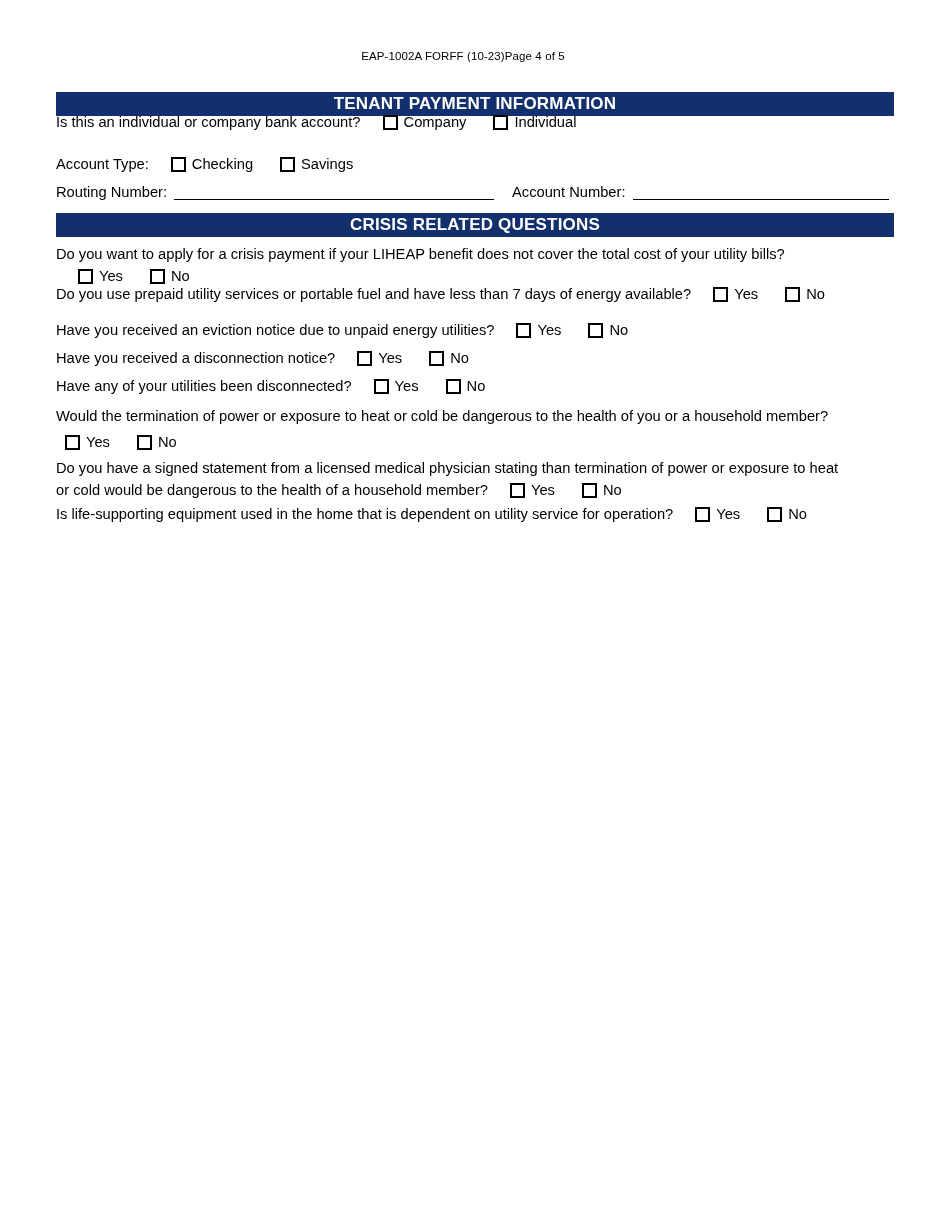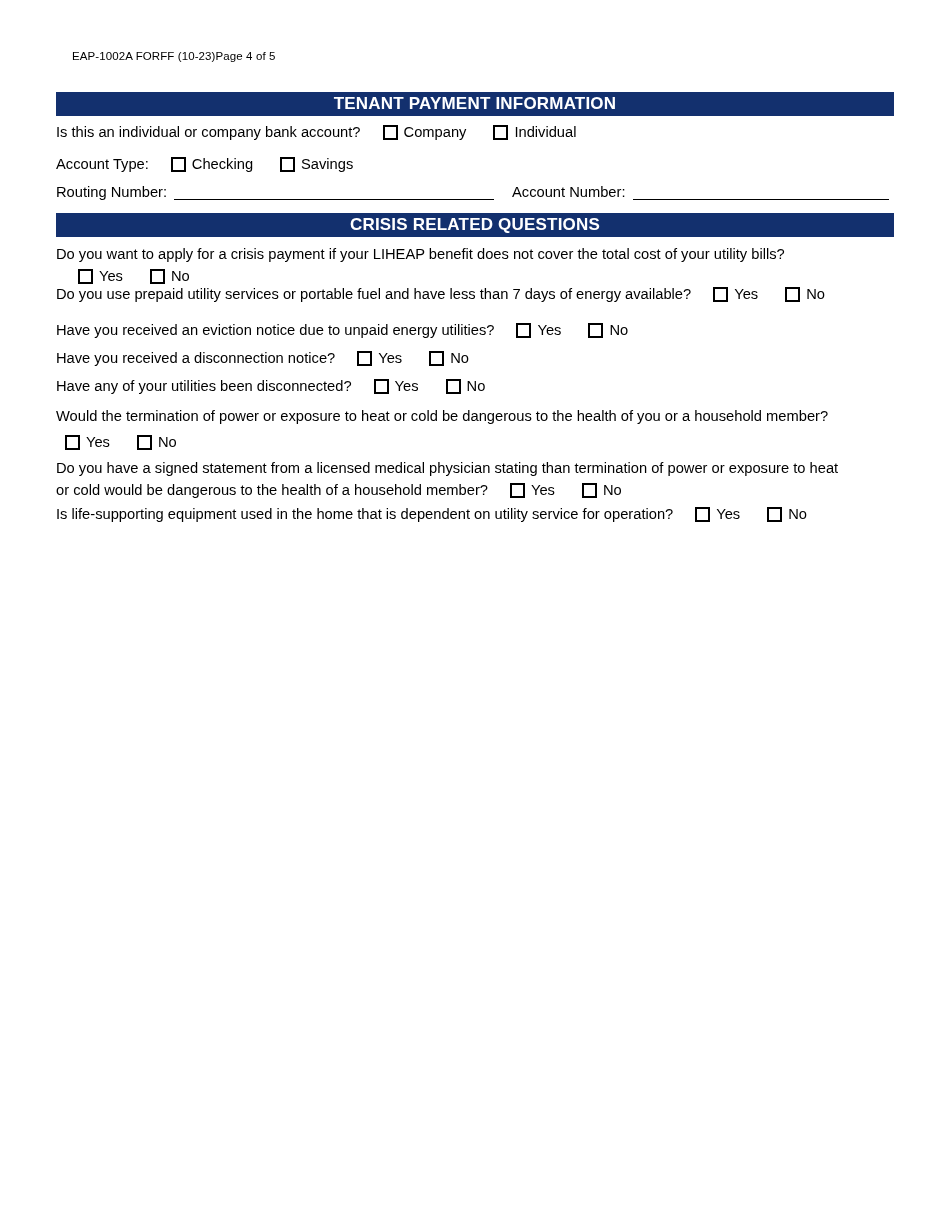--- a/index.html
+++ b/index.html
@@ -20,25 +20,25 @@
     position: absolute;
     left: 0; top: 0;
     width: 950px;
     height: 1230px;
     overflow: hidden;
   }
 
   
   .meta-row {
     position: absolute;
-    left: 72px;
+    left: 44px;
     top: 50px;
     width: 838px;
     display: flex;
-    justify-content: flex-start;
+    justify-content: center;
     align-items: baseline;
     font-size: 11.5px;
     letter-spacing: 0.1px;
   }
   .meta-left { white-space: nowrap; }
   .meta-right { white-space: nowrap; }
 
   
   .section-bar {
     position: absolute;
@@ -119,21 +119,21 @@
 
 <div class="page">
 
   <div class="meta-row">
     <span class="meta-left">EAP-1002A FORFF (10-23)</span>
     <span class="meta-right">Page 4 of 5</span>
   </div>
 
   <div class="section-bar" id="bar-tenant">TENANT PAYMENT INFORMATION</div>
 
-  <div class="row" style="top:123px;text-align:center;">
+  <div class="row" style="top:113px;text-align:center;">
     <span class="q-text">Is this an individual or company bank account?</span>
     <span class="gap-md"></span>
     <span class="opt">
       <span class="cb"></span>
       <span class="lbl">Company</span>
     </span>
     <span class="gap-lg"></span>
     <span class="opt">
       <span class="cb"></span>
       <span class="lbl">Individual</span>

